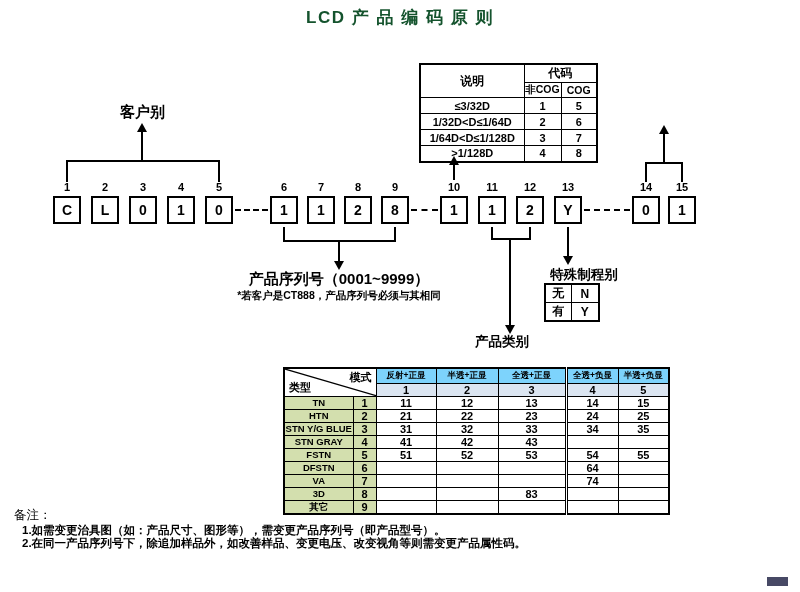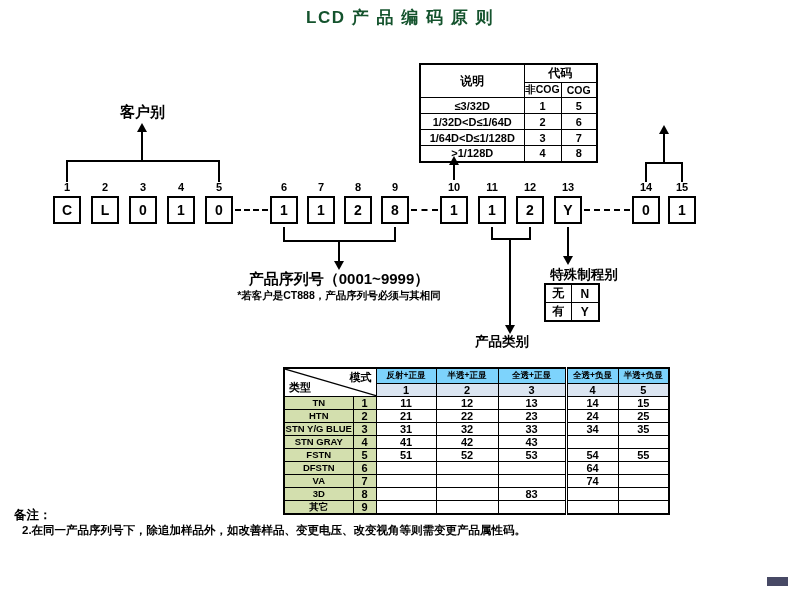--- a/index.html
+++ b/index.html
@@ -50,21 +50,21 @@
   .corner-type { position: absolute; bottom: 1px; left: 4px; font-size: 11px; font-weight: bold; }
   .cat-name   { background: #7dd3fc; font-size: 8.5px; height: 15px; border-bottom: 1px dashed #000; }
   .cat-code-h { background: #dbe5f1; font-size: 11px; height: 12px; }
   .cat-type { background: #d3dfae; font-size: 9.5px; border-right: 1px dashed #000; height: 12px; line-height: 12px; }
   .cat-code { background: #d3dfae; font-size: 11px; height: 12px; line-height: 12px; }
   .cat-val  { font-size: 11px; height: 12px; line-height: 12px; }
   .dbl { border-left: 3px double #000 !important; }
 
   
   .notes { left: 14px; top: 507px; width: 772px; }
-  .notes-h { font-size: 12.5px; font-weight: bold; }
+  .notes-h { font-size: 12.5px; font-weight: normal; }
   .note-item { font-size: 11.5px; font-weight: bold; line-height: 13.2px; padding-left: 8px; white-space: nowrap; }
 
   .corner-mark { left: 767px; top: 577px; width: 21px; height: 9px; background: #474965; }
 </style>
 </head>
 <body>
 
 <div class="canvas">
 
   <div class="abs page-title">LCD 产 品 编 码 原 则</div>
@@ -296,18 +296,19 @@
       <td class="cat-val"></td>
       <td class="cat-val"></td>
       <td class="cat-val dbl"></td>
       <td class="cat-val"></td>
     </tr>
   </tbody>
     </table>
 
   <div class="abs notes">
     <div class="notes-h">备注：</div>
+    <div class="note-item">1.如需变更治具图（如：产品尺寸、图形等），需变更产品序列号（即产品型号）。</div>
     <div class="note-item">2.在同一产品序列号下，除追加样品外，如改善样品、变更电压、改变视角等则需变更产品属性码。</div>
   </div>
 
   <div class="abs corner-mark"></div>
 
 </div>
 
 </body></html>

